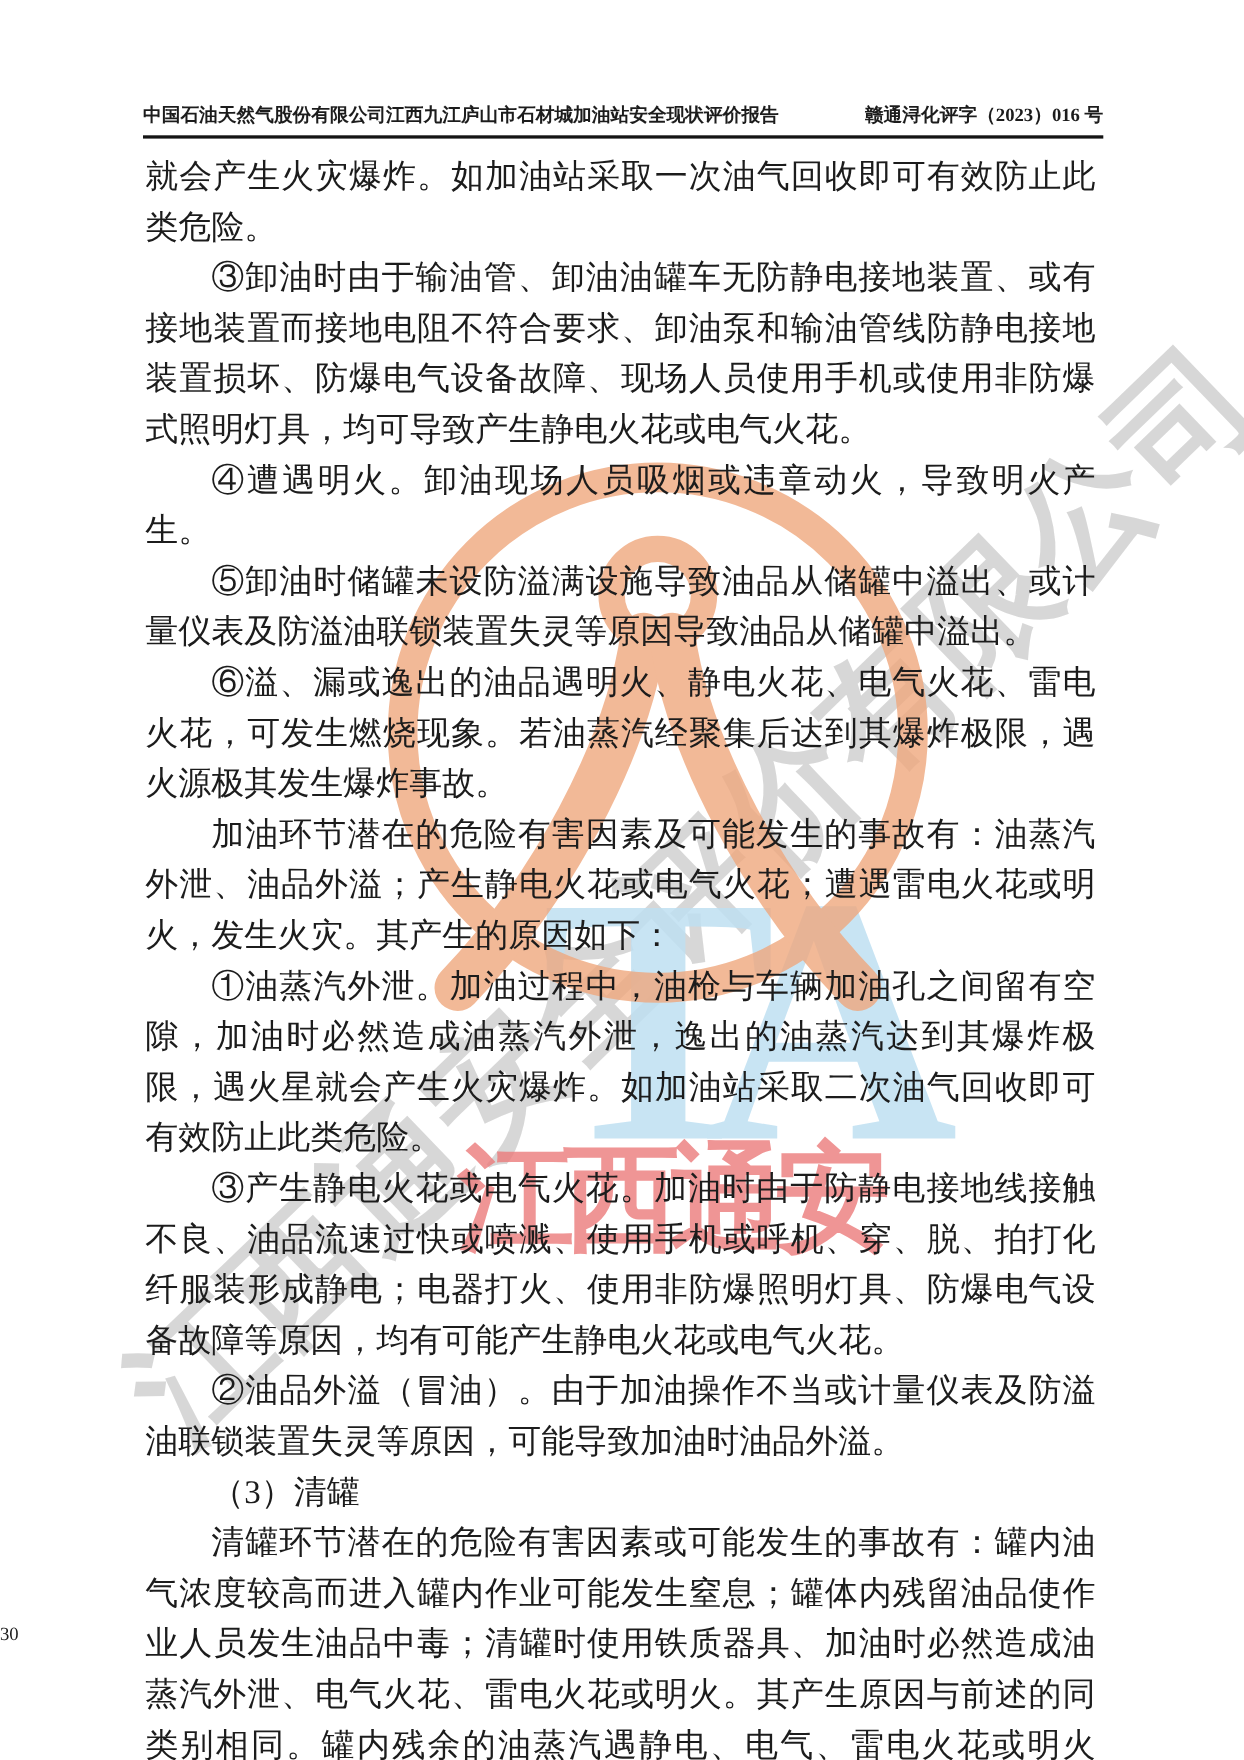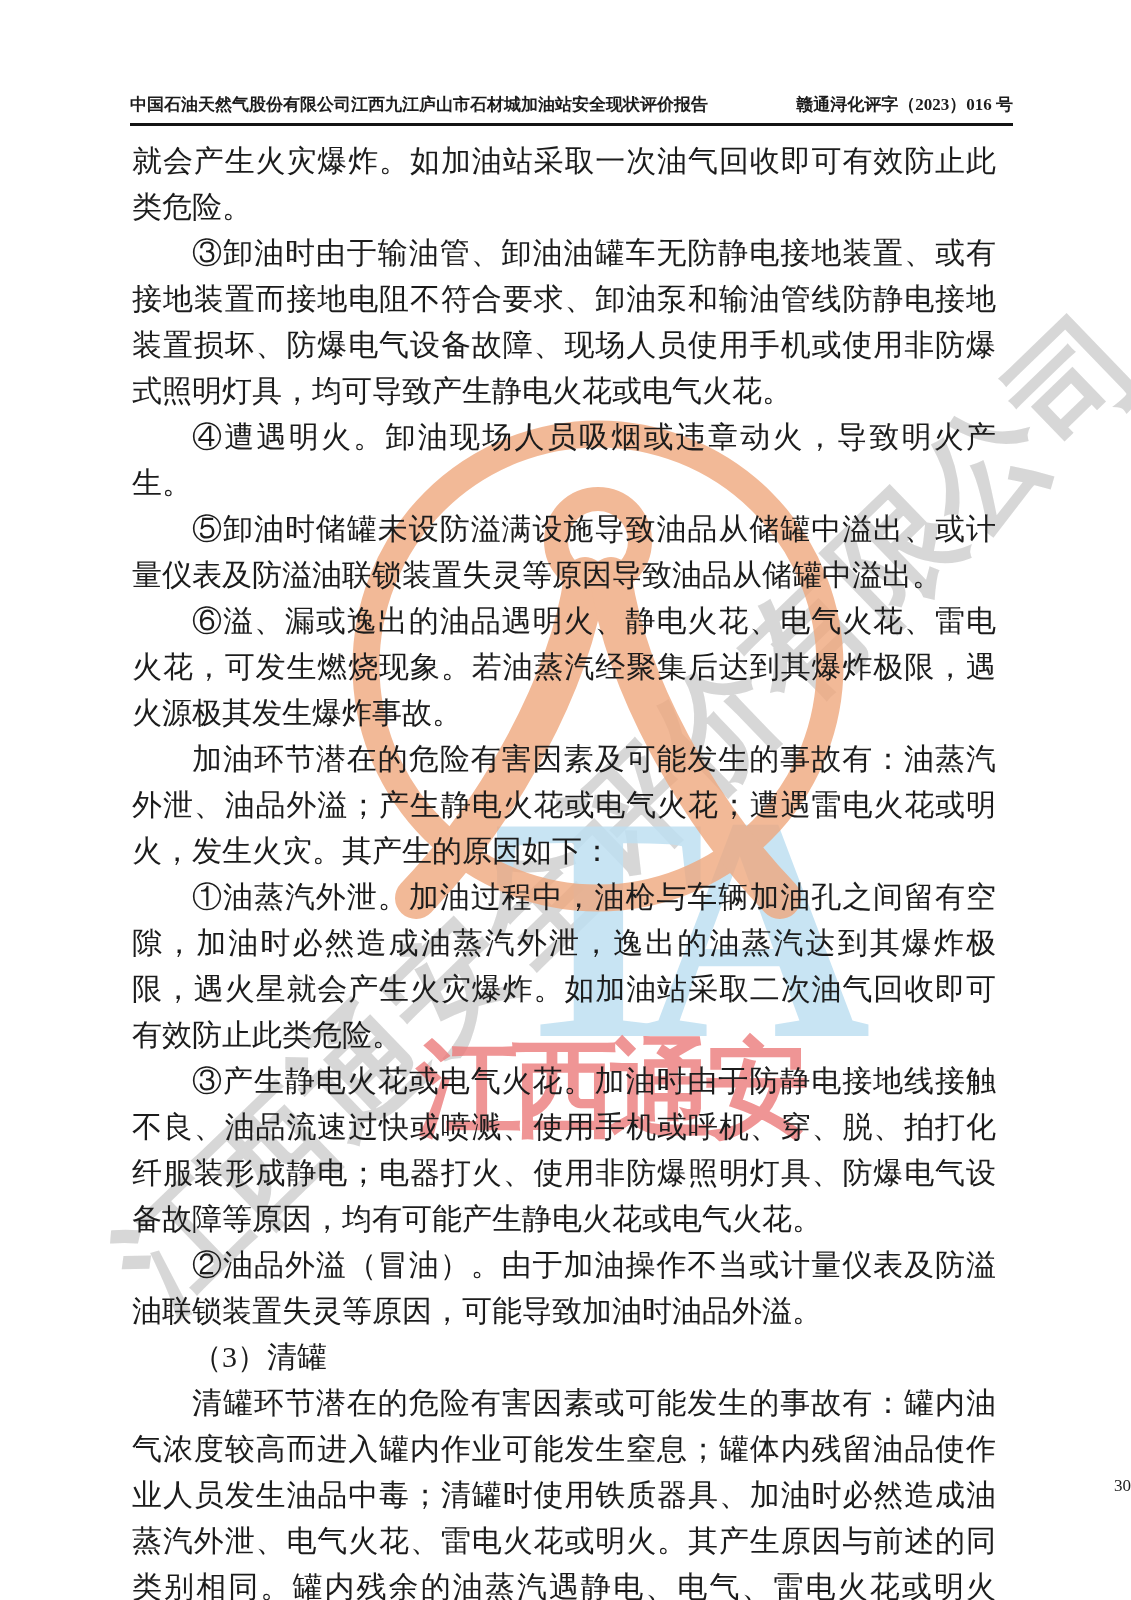--- a/index.html
+++ b/index.html
@@ -53,21 +53,21 @@
     left:416px;top:1018px;
     font-size:106px;font-weight:bold;
     letter-spacing:-10px;
     color:var(--wm-red);
     opacity:.8;
     white-space:nowrap;
     z-index:4;
   }
   .header{
     position:absolute;z-index:10;
-    left:130px;right:118px;top:93px;
+    left:130px;right:128px;top:93px;
     display:flex;justify-content:space-between;align-items:flex-end;
     font-size:17px;font-weight:bold;
     padding-bottom:7px;
     border-bottom:3px solid #141414;
     white-space:nowrap;
   }
   .header .left{letter-spacing:0px;}
   .header .right{margin-left:8px;}
 
   .body-text{
@@ -78,21 +78,21 @@
     line-height:46px;
     text-align:justify;
     text-justify:inter-character;
   }
   .para{margin:0;}
   .para.indent{text-indent:2em;}
 
   .footer{
     position:absolute;z-index:10;
     left:0;right:0;top:1476px;
-    text-align:right;
+    text-align:left;
     font-size:17px;
   }
 </style>
 </head>
 <body>
 
 <div id="page" style="--wm-orange: #efa87e; --wm-blue: #bfe0f2; --wm-gray: #c9c9c9; --wm-red: #ec7b7b;">
 
   <div class="wm wm-gray">江西通安全评价有限公司</div>
 

